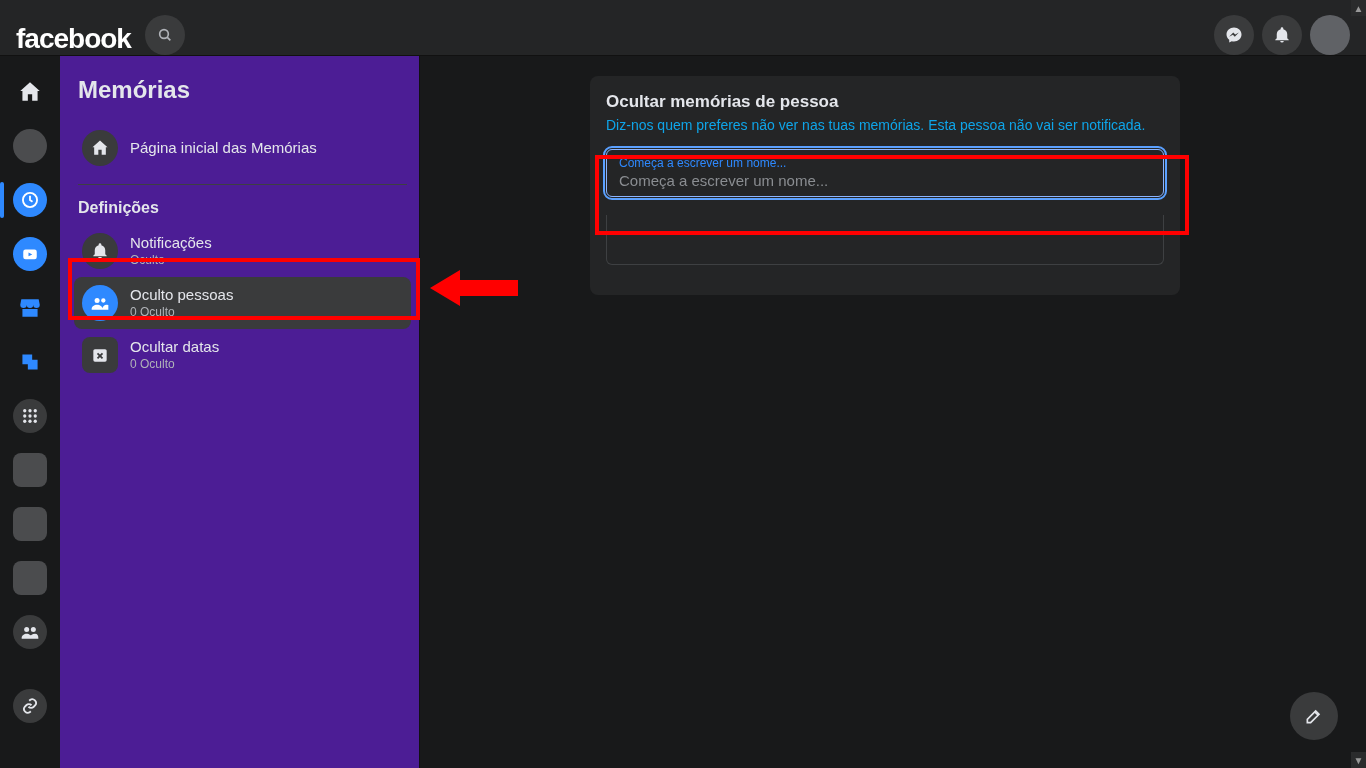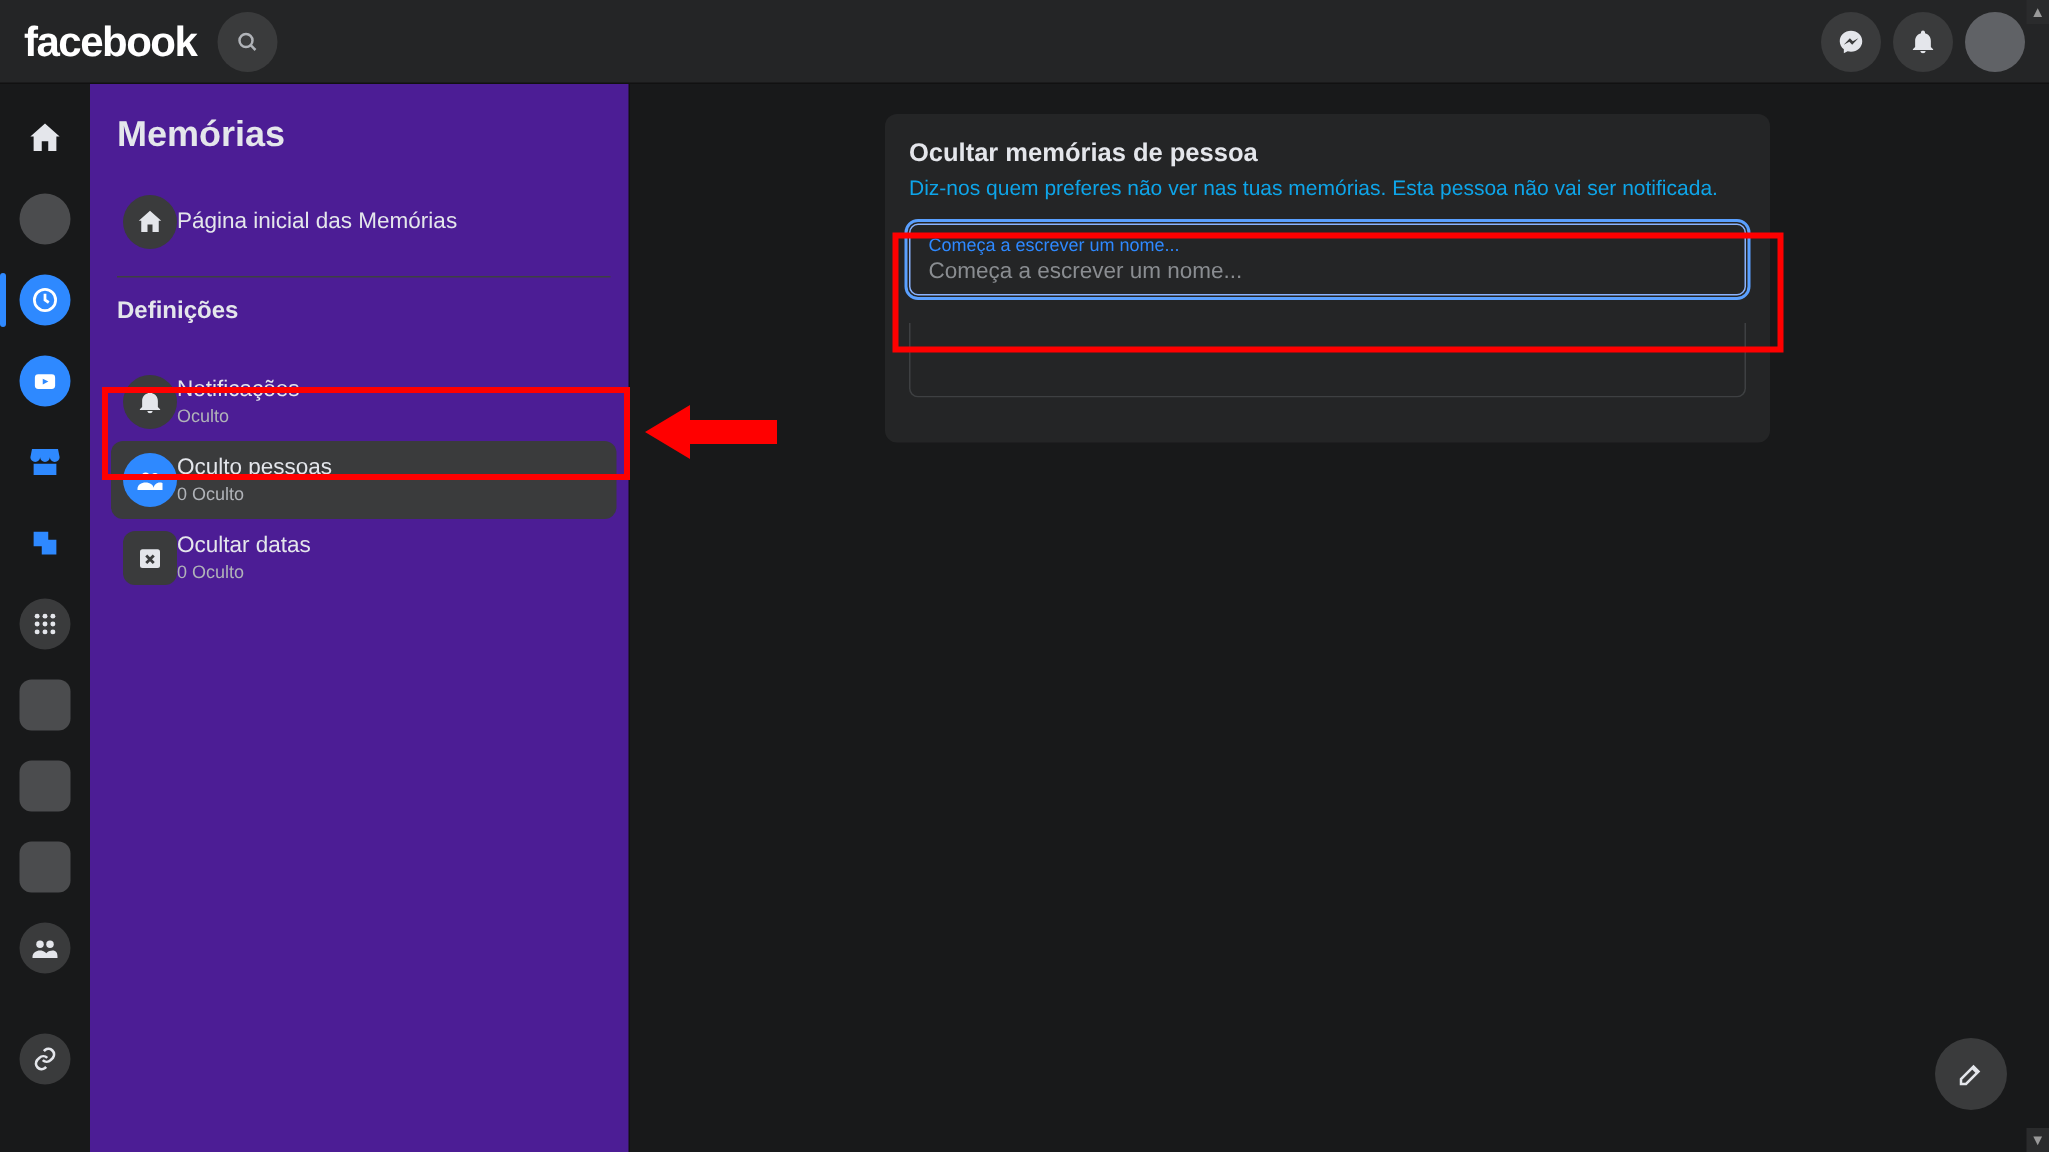--- a/index.html
+++ b/index.html
@@ -1,42 +1,42 @@
 <!DOCTYPE html>
 <html><head>
 <meta charset="utf-8">
 <style>
   *{box-sizing:border-box;margin:0;padding:0;font-family:Helvetica,Arial,sans-serif}
   body{background:#18191a;color:#e4e6eb;width:1366px;height:768px;overflow:hidden;position:relative}
   
-  .topbar{position:absolute;top:0;left:0;right:0;height:56px;background:#242526;display:flex;align-items:center;padding:0 16px;border-bottom:1px solid #111;z-index:10}
+  .topbar{position:absolute;top:0;left:0;right:0;height:56px;background:#242526;display:flex;align-items:flex-end;padding:0 16px;border-bottom:1px solid #111;z-index:10}
   .logo{font-weight:800;font-size:28px;letter-spacing:-1px;color:#fff;margin-right:14px}
   .search-btn{width:40px;height:40px;border-radius:50%;background:#3a3b3c;display:flex;align-items:center;justify-content:center;cursor:pointer}
   .topbar .right{margin-left:auto;display:flex;align-items:center;gap:8px}
   .circle-btn{width:40px;height:40px;border-radius:50%;background:#3a3b3c;display:flex;align-items:center;justify-content:center;cursor:pointer}
   .avatar-big{width:40px;height:40px;border-radius:50%;background:#606266}
   
   .rail{position:absolute;top:56px;left:0;width:60px;bottom:0;background:#18191a;display:flex;flex-direction:column;align-items:center;padding-top:12px;gap:6px;z-index:5}
   .rail .ritem{width:48px;height:48px;border-radius:8px;display:flex;align-items:center;justify-content:center;cursor:pointer;position:relative}
   .rail .ritem.active::before{content:"";position:absolute;left:-6px;top:6px;bottom:6px;width:4px;background:#2e89ff;border-radius:2px}
   .rail .avatar-sm{width:34px;height:34px;border-radius:50%;background:#4b4c4e}
   .rail .ic{width:34px;height:34px;border-radius:8px;display:flex;align-items:center;justify-content:center}
   .rail .ic.round{border-radius:50%}
   .rail .shortcut{width:34px;height:34px;border-radius:8px;background:#4b4c4e}
   
   .sidebar{position:absolute;top:56px;left:60px;width:360px;bottom:0;background:#4c1d95;border-right:1px solid #111;padding:16px 8px 16px 14px;z-index:4}
   .sidebar h1{font-size:24px;font-weight:700;color:#e4e6eb;margin:4px 4px 18px 4px}
-  .side-item{display:flex;align-items:center;padding:8px;border-radius:8px;cursor:pointer;}
+  .side-item{display:flex;align-items:center;padding:8px;border-radius:8px;cursor:pointer;gap:12px}
   .side-item.selected{background:#3a3b3c}
   .side-ic{width:36px;height:36px;border-radius:50%;background:#3a3b3c;display:flex;align-items:center;justify-content:center;flex-shrink:0}
   .side-ic.blue{background:#2e89ff}
   .side-ic.sq{border-radius:8px}
   .side-item .lbl{font-size:15px;font-weight:500;color:#e4e6eb;line-height:1.25}
   .side-item .sub{font-size:12px;color:#b0b3b8;line-height:1.25}
-  .section-hdr{font-size:16px;font-weight:600;color:#e4e6eb;margin:14px 4px 25px 4px}
+  .section-hdr{font-size:16px;font-weight:600;color:#e4e6eb;margin:14px 4px 8px 4px}
   .sep{height:1px;background:#3e4042;margin:10px 4px}
   
   .main{position:absolute;top:56px;left:420px;right:0;bottom:0;background:#18191a;padding:20px 0 0 0}
   .card{width:590px;margin-left:170px;background:#242526;border-radius:8px;padding:16px 16px 30px 16px;position:relative}
   .card h2{font-size:17px;font-weight:700;color:#e4e6eb;margin-bottom:4px}
   .card .desc{font-size:14px;color:#0ea5e9;line-height:1.35;margin-bottom:14px}
   .input-wrap{border:1px solid #8ab4ff;border-radius:6px;padding:6px 12px;background:#242526;outline:2px solid #5aa0ff;outline-offset:1px}
   .input-wrap .float{font-size:12px;color:#2e89ff}
   .input-wrap input{width:100%;background:transparent;border:none;outline:none;color:#e4e6eb;font-size:15px;margin-top:2px}
   .input-wrap input::placeholder{color:#8a8d91}

